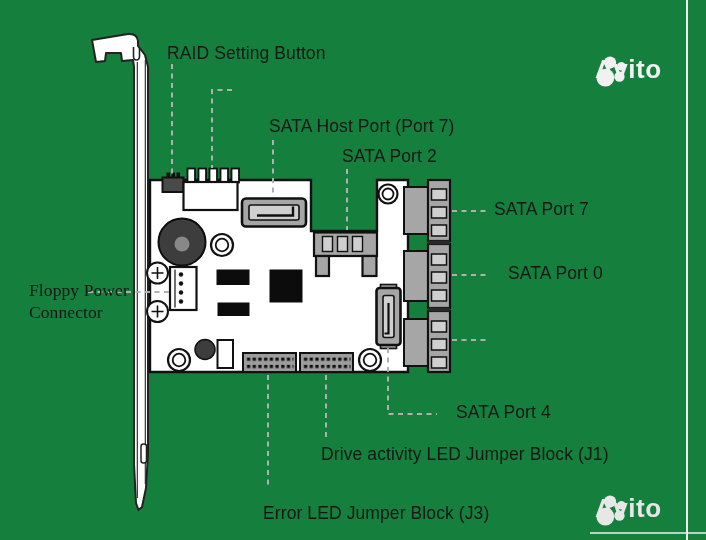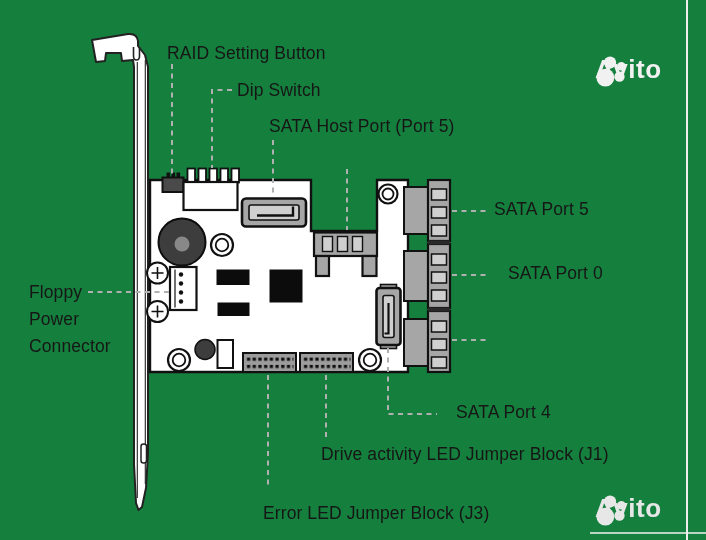--- a/index.html
+++ b/index.html
@@ -5,21 +5,21 @@
   html,body{margin:0;padding:0;background:#ffffff;}
   .stage{
     position:relative;width:706px;height:540px;background:#15803d;overflow:hidden;
     font-family:"Liberation Sans",sans-serif;
   }
   .stage svg{position:absolute;left:0;top:0;}
   .lbl{
     position:absolute;font-size:17.5px;color:#161616;white-space:nowrap;
     letter-spacing:.1px;line-height:19px;
   }
-  .lbl-floppy{white-space:normal;width:102px;line-height:27px;}
+  .lbl-floppy{white-space:normal;width:102px;line-height:22px;font-family:Liberation Serif, serif;}
   .wm{position:absolute;display:flex;align-items:center;gap:5px;font-weight:bold;}
   .wm .wm-text{font-size:26px;letter-spacing:.5px;}
   .wm-top{left:595px;top:54px;color:#f1f1f1;}
   .wm-bottom{left:595px;top:493px;color:#e7e7e7;}
 </style>
 </head>
 <body>
 
 <div class="stage">
 
@@ -174,23 +174,23 @@
       <path d="M452,275 H489"></path>
       <path d="M452,340 H489"></path>
       <path d="M388,348 V414 H437"></path>
       <path d="M326,375 V440"></path>
       <path d="M268,375 V485"></path>
       <path d="M88,292 H169"></path>
     </g>
   </svg>
 
   <div class="lbl" style="left:167px;top:44px">RAID Setting Button</div>
-  <div class="lbl" style="left:237px;top:81px">Dip Switch</div>
-  <div class="lbl" style="left:269px;top:117px">SATA Host Port (Port 5)</div>
-  <div class="lbl" style="left:494px;top:200px">SATA Port 5</div>
+  <div class="lbl" style="left:269px;top:117px">SATA Host Port (Port 7)</div>
+  <div class="lbl" style="left:342px;top:147px">SATA Port 2</div>
+  <div class="lbl" style="left:494px;top:200px">SATA Port 7</div>
   <div class="lbl" style="left:508px;top:264px">SATA Port 0</div>
   <div class="lbl" style="left:456px;top:403px">SATA Port 4</div>
   <div class="lbl" style="left:321px;top:445px">Drive activity LED Jumper Block (J1)</div>
   <div class="lbl" style="left:263px;top:504px">Error LED Jumper Block (J3)</div>
   <div class="lbl lbl-floppy" style="left:29px;top:279px">Floppy Power Connector</div>
 
   <div class="wm wm-top">
     <svg width="32" height="34" viewBox="0 0 34 36">
       <circle cx="16" cy="9" r="6.5" fill="currentColor"></circle>
       <circle cx="28" cy="13" r="4.5" fill="currentColor"></circle>

